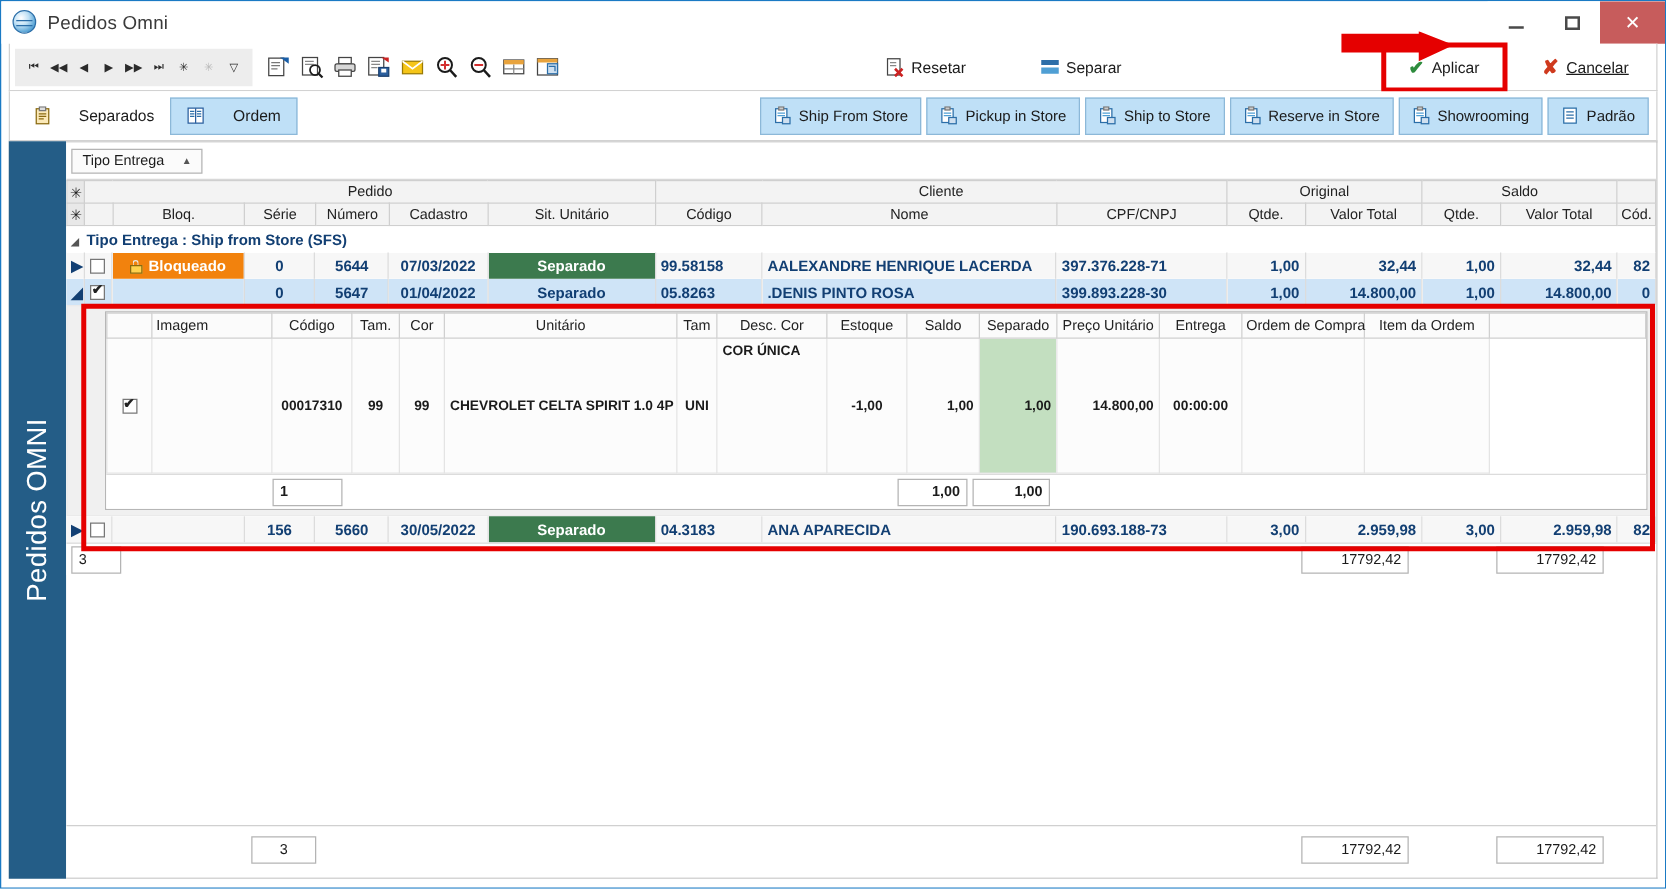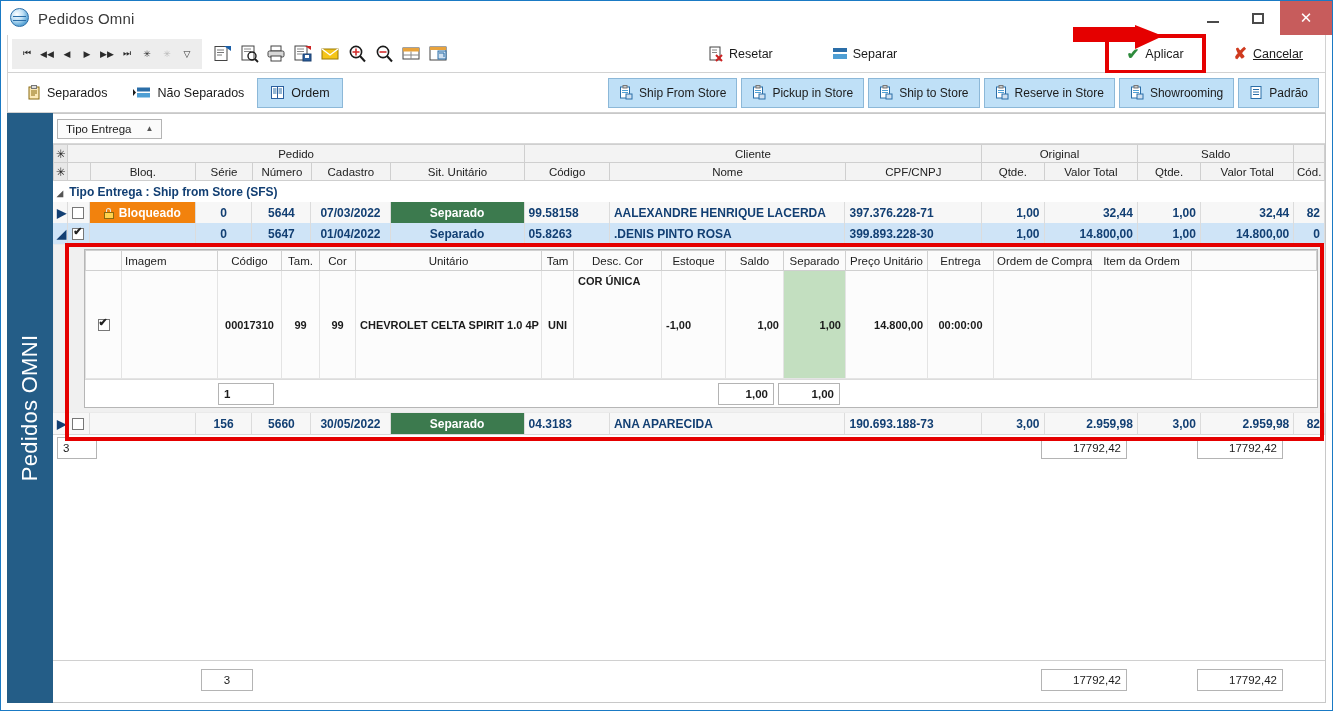--- a/index.html
+++ b/index.html
@@ -94,21 +94,21 @@
     position: absolute; left: 1072px; top: 24px; width: 90px; height: 26px; z-index: 30;
   }
 
   
   .tabbar {
     position: absolute; top: 72px; left: 6px; right: 6px; height: 40px;
     background: #ffffff; border: 1px solid #d2d2d2; border-top: none;
     display: flex; align-items: center; padding: 0 6px;
   }
   .tabbtn {
-    display: flex; align-items: center; gap: 6px;
+    display: flex; align-items: center; gap: 22px;
     font-size: 12.5px; color: #1b1b1b; height: 30px; padding: 0 12px;
     background: transparent; border: 1px solid transparent;
   }
   .tabbtn.sel { background: #bfe0f7; border: 1px solid #8cb8d8; }
   .tab-right { margin-left: auto; display: flex; align-items: center; gap: 4px; }
   .chanbtn {
     display: flex; align-items: center; gap: 6px; font-size: 12px; color: #1b1b1b;
     height: 30px; padding: 0 10px; background: #bfe0f7; border: 1px solid #8cb8d8;
   }
 
@@ -384,28 +384,20 @@
   <div class="tabbar">
     <div class="tabbtn">
       <svg width="14" height="15" viewBox="0 0 14 15">
           <rect x="2" y="2" width="10" height="12" fill="#fbe9b8" stroke="#8a6a10"></rect>
           <rect x="4.5" y="0.5" width="5" height="3" fill="#ddd" stroke="#777"></rect>
           <line x1="4" y1="6" x2="10" y2="6" stroke="#8a6a10"></line>
           <line x1="4" y1="8" x2="10" y2="8" stroke="#8a6a10"></line>
           <line x1="4" y1="10" x2="8" y2="10" stroke="#8a6a10"></line>
         </svg>
       <span>Separados</span>
-    </div>
-    <div class="tabbtn">
-      <svg width="18" height="15" viewBox="0 0 18 15">
-          <path d="M0 4 L3 7.5 L0 11 Z" fill="#1b1b1b"></path>
-          <rect x="4" y="2.5" width="13" height="4" fill="#2b6ea8"></rect>
-          <rect x="4" y="8" width="13" height="4.5" fill="#4f9fd4"></rect>
-        </svg>
-      <span>Não Separados</span>
     </div>
     <div class="tabbtn sel">
       <svg width="15" height="15" viewBox="0 0 15 15">
           <rect x="1.5" y="1.5" width="12" height="12" fill="#fff" stroke="#2b5f9e"></rect>
           <line x1="7.5" y1="1.5" x2="7.5" y2="13.5" stroke="#2b5f9e"></line>
           <line x1="3" y1="4" x2="6.5" y2="4" stroke="#2b6ea8"></line>
           <line x1="3" y1="6" x2="6.5" y2="6" stroke="#2b6ea8"></line>
           <line x1="3" y1="8" x2="6.5" y2="8" stroke="#2b6ea8"></line>
           <line x1="8.5" y1="4" x2="12" y2="4" stroke="#2b6ea8"></line>
           <line x1="8.5" y1="6" x2="12" y2="6" stroke="#2b6ea8"></line>
@@ -645,21 +637,21 @@
                 </tr>
                 <tr>
                   <td style="text-align:center"><span class="cbox on"></span></td>
                   <td></td>
                   <td style="text-align:center">00017310</td>
                   <td style="text-align:center">99</td>
                   <td style="text-align:center">99</td>
                   <td>CHEVROLET CELTA  SPIRIT 1.0 4P</td>
                   <td style="text-align:center">UNI</td>
                   <td style="vertical-align:top;padding-top:4px">COR ÚNICA</td>
-                  <td style="text-align:left">-1,00</td>
+                  <td style="text-align:center">-1,00</td>
                   <td style="text-align:right">1,00</td>
                   <td class="greenc">1,00</td>
                   <td style="text-align:right">14.800,00</td>
                   <td style="text-align:center">00:00:00</td>
                   <td></td>
                   <td></td>
                   <td style="border:none;background:#ffffff"></td>
                 </tr>
               </tbody>
                   </table>

